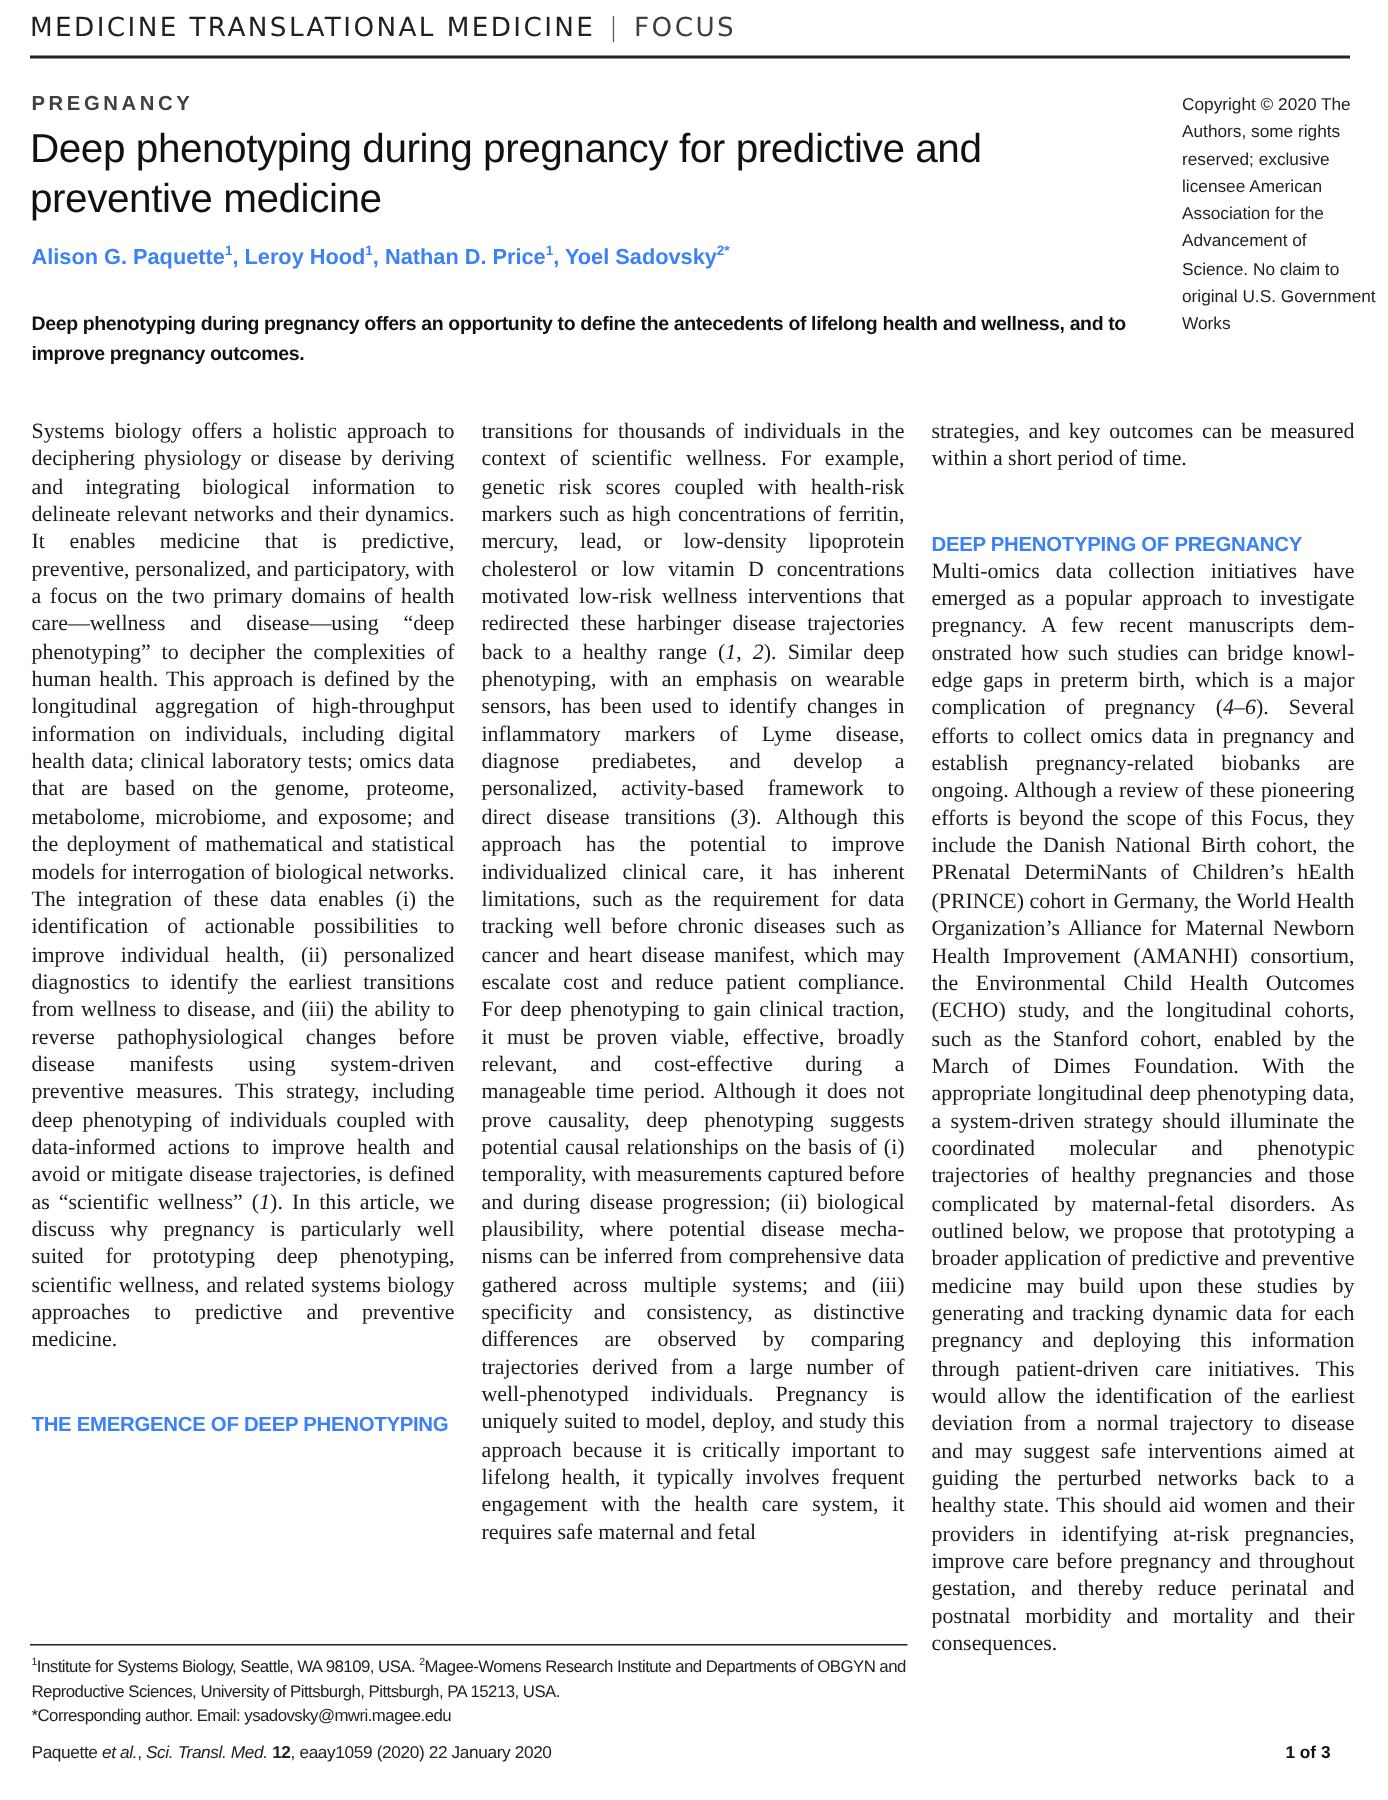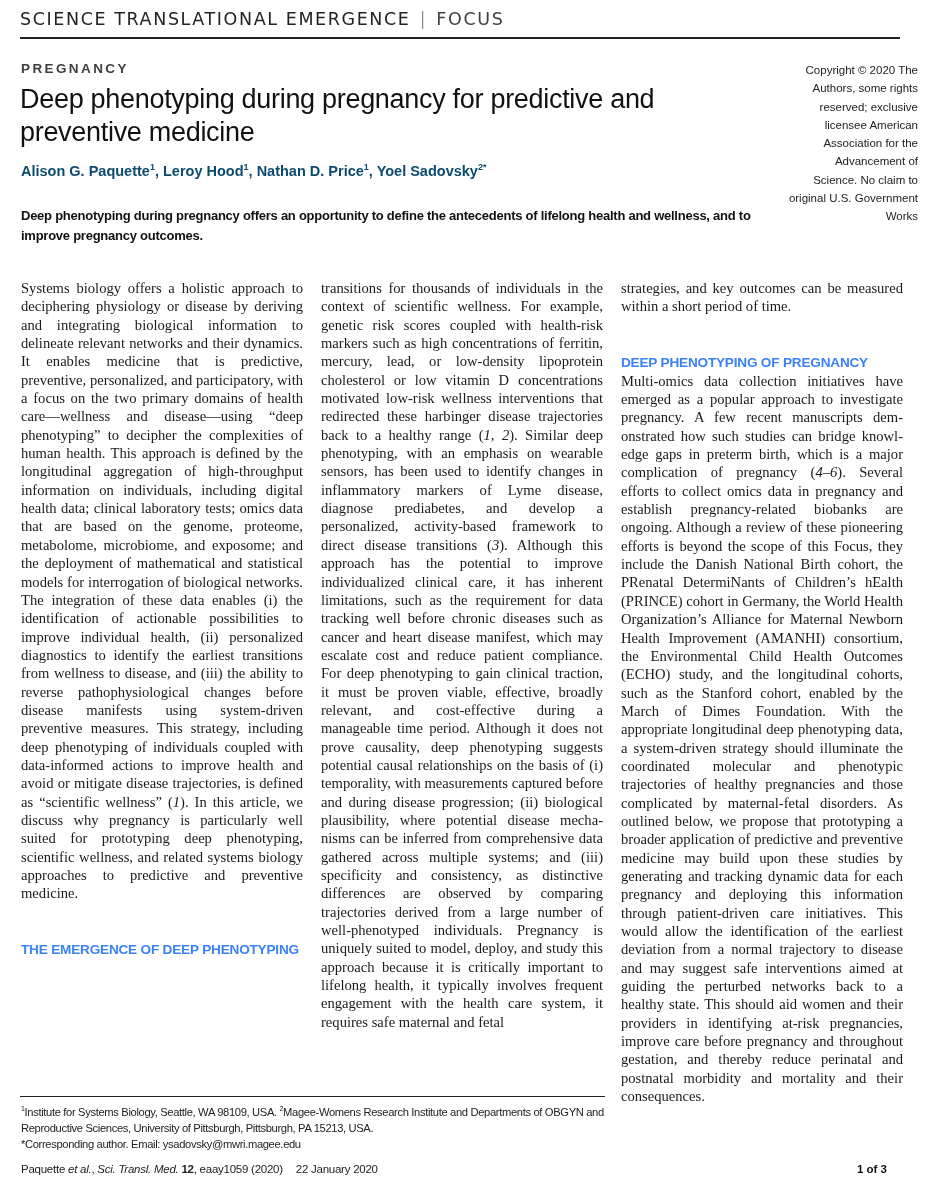--- a/index.html
+++ b/index.html
@@ -28,27 +28,27 @@
     font-size: 13.5px; letter-spacing: 2.4px; color: #404040;
   }
   .title {
     position: absolute; left: 20px; top: 83px; width: 700px;
     font-family: "Liberation Sans", sans-serif; font-size: 27px;
     line-height: 33px; color: #111; letter-spacing: -0.3px;
   }
   .authors {
     position: absolute; left: 21px; top: 162px; width: 700px;
     font-family: "Liberation Sans", sans-serif; font-weight: bold;
-    font-size: 14.5px; color: #0c4a6e;
+    font-size: 14.5px; color: #3b82f6;
   }
   .authors sup { font-size: 9px; }
   .copyright {
     position: absolute; left: 788px; top: 61px; width: 130px;
     font-family: "Liberation Sans", sans-serif; font-size: 11.5px;
-    line-height: 18.3px; color: #222; text-align: right;
+    line-height: 18.3px; color: #222;
   }
   .abstract {
     position: absolute; left: 21px; top: 206px; width: 745px;
     font-family: "Liberation Sans", sans-serif; font-weight: bold;
     font-size: 13px; line-height: 20px; color: #111; letter-spacing: -0.25px;
   }
 
   
   .col {
     position: absolute; top: 279px; width: 282px;
@@ -78,32 +78,32 @@
     font-family: "Liberation Sans", sans-serif; font-size: 11.2px;
     line-height: 16px; color: #222; letter-spacing: -0.35px;
   }
   .footnote sup { font-size: 7px; }
 
   .citation {
     position: absolute; left: 21px; top: 1163px;
     font-family: "Liberation Sans", sans-serif; font-size: 11.5px;
     color: #222; letter-spacing: -0.25px; white-space: nowrap;
   }
-  .citation .date { margin-left: 10px; }
+  .citation .date { }
   .page-num {
     position: absolute; right: 38px; top: 1163px;
     font-family: "Liberation Sans", sans-serif; font-size: 11.5px;
     font-weight: bold; color: #111;
   }
 </style>
 </head>
 <body>
 
 <div class="journal-header">
-  <span>SCIENCE TRANSLATIONAL EMERGENCE</span>
+  <span>MEDICINE TRANSLATIONAL MEDICINE</span>
   <span class="sep">|</span>
   <span class="section">FOCUS</span>
 </div>
 <div class="header-rule"></div>
 
 <div class="kicker">PREGNANCY</div>
 <h1 class="title" style="margin:0;font-weight:normal;">Deep phenotyping during pregnancy for predictive and preventive medicine</h1>
 
 <div class="authors">
   <span><span>Alison G. Paquette</span><sup>1</sup></span><span>, </span>

